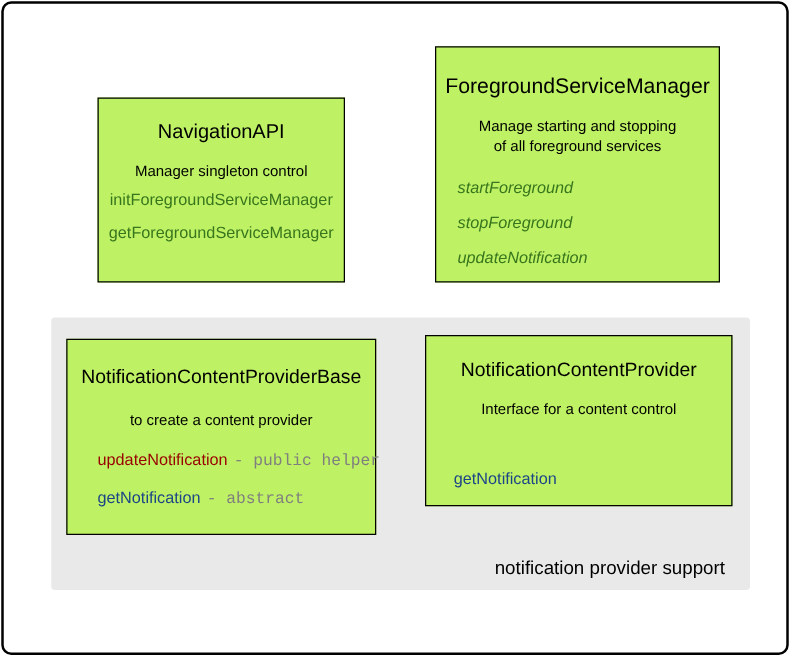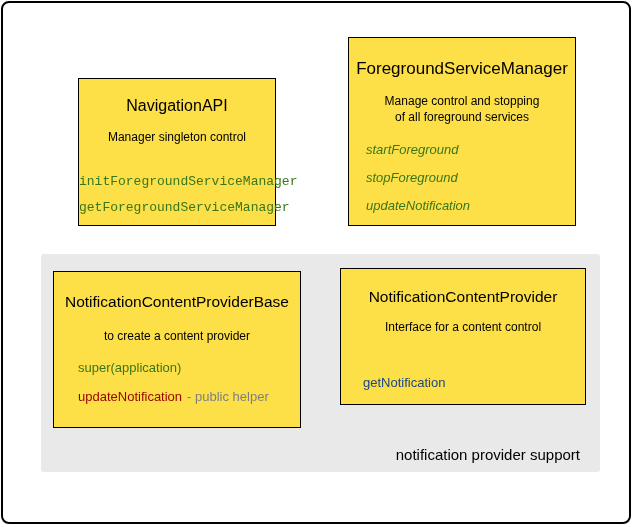--- a/index.html
+++ b/index.html
@@ -16,38 +16,38 @@
     width: 633px; height: 527px;
     font-family: "Liberation Sans", "DejaVu Sans", sans-serif;
     color: #000;
   }
   .canvas { position: relative; width: 633px; height: 527px; overflow: hidden; }
   .frame {
     position: absolute; left: 1px; top: 1px; width: 630px; height: 523px;
     border: 2px solid var(--border); border-radius: 8px; background: #fff;
   }
   .clsbox {
-    position: absolute; background: #fde047;
+    position: absolute; background: #bef264;
     border: 1.5px solid var(--border);
     text-align: center;
   }
   .box-title { font-size: 17px; line-height: 22px; white-space: nowrap; }
   .box-desc { font-size: 12px; line-height: 16px; }
   .methods { }
   .method-row { font-size: 13px; line-height: 13px; white-space: nowrap; }
   .m-green { color: var(--method_green); }
   .m-red   { color: var(--method_red); }
   .m-blue  { color: var(--method_blue); }
-  .method-note { color: var(--note_gray); margin-left: 5px; }
+  .method-note { color: var(--note_gray); margin-left: 5px; font-family: Liberation Mono, monospace; }
 
   
   #box-nav { left: 75px; top: 75px; width: 198px; height: 148px; padding-top: 16px; }
   #box-nav .box-title { font-size: 16px; }
   #box-nav .box-desc { margin-top: 12px; }
-  #box-nav .methods { margin-top: 30px; font-family: Liberation Mono, monospace; }
+  #box-nav .methods { margin-top: 8px; }
   #box-nav .method-row { margin-bottom: 13px; }
 
   
   #box-fsm { left: 345px; top: 34px; width: 228px; height: 189px; padding-top: 20px; }
   #box-fsm .box-desc { margin-top: 13px; }
   #box-fsm .methods { margin-top: 18px; text-align: left; padding-left: 17px; }
   #box-fsm .method-row { margin-bottom: 15px; font-style: italic; }
 
   
   #panel {
@@ -95,21 +95,21 @@
         </div>
         <div class="method-row">
           <span class="m-green">getForegroundServiceManager</span>
         </div>
       </div>
     </div>
 
     <div class="clsbox" id="box-fsm">
       <div class="box-title">ForegroundServiceManager</div>
       <div class="box-desc">
-        <div>Manage control and stopping</div>
+        <div>Manage starting and stopping</div>
         <div>of all foreground services</div>
       </div>
       <div class="methods">
         <div class="method-row">
           <span class="m-green">startForeground</span>
         </div>
         <div class="method-row">
           <span class="m-green">stopForeground</span>
         </div>
         <div class="method-row">
@@ -122,24 +122,24 @@
       <div id="panel-caption">notification provider support</div>
     </div>
 
     <div class="clsbox" id="box-base">
       <div class="box-title">NotificationContentProviderBase</div>
       <div class="box-desc">
         <div>to create a content provider</div>
       </div>
       <div class="methods">
         <div class="method-row">
-          <span class="m-green">super(application)</span>
+          <span class="m-red">updateNotification</span><span class="method-note">- public helper</span>
         </div>
         <div class="method-row">
-          <span class="m-red">updateNotification</span><span class="method-note">- public helper</span>
+          <span class="m-blue">getNotification</span><span class="method-note">- abstract</span>
         </div>
       </div>
     </div>
 
     <div class="clsbox" id="box-provider">
       <div class="box-title">NotificationContentProvider</div>
       <div class="box-desc">
         <div>Interface for a content control</div>
       </div>
       <div class="methods">

